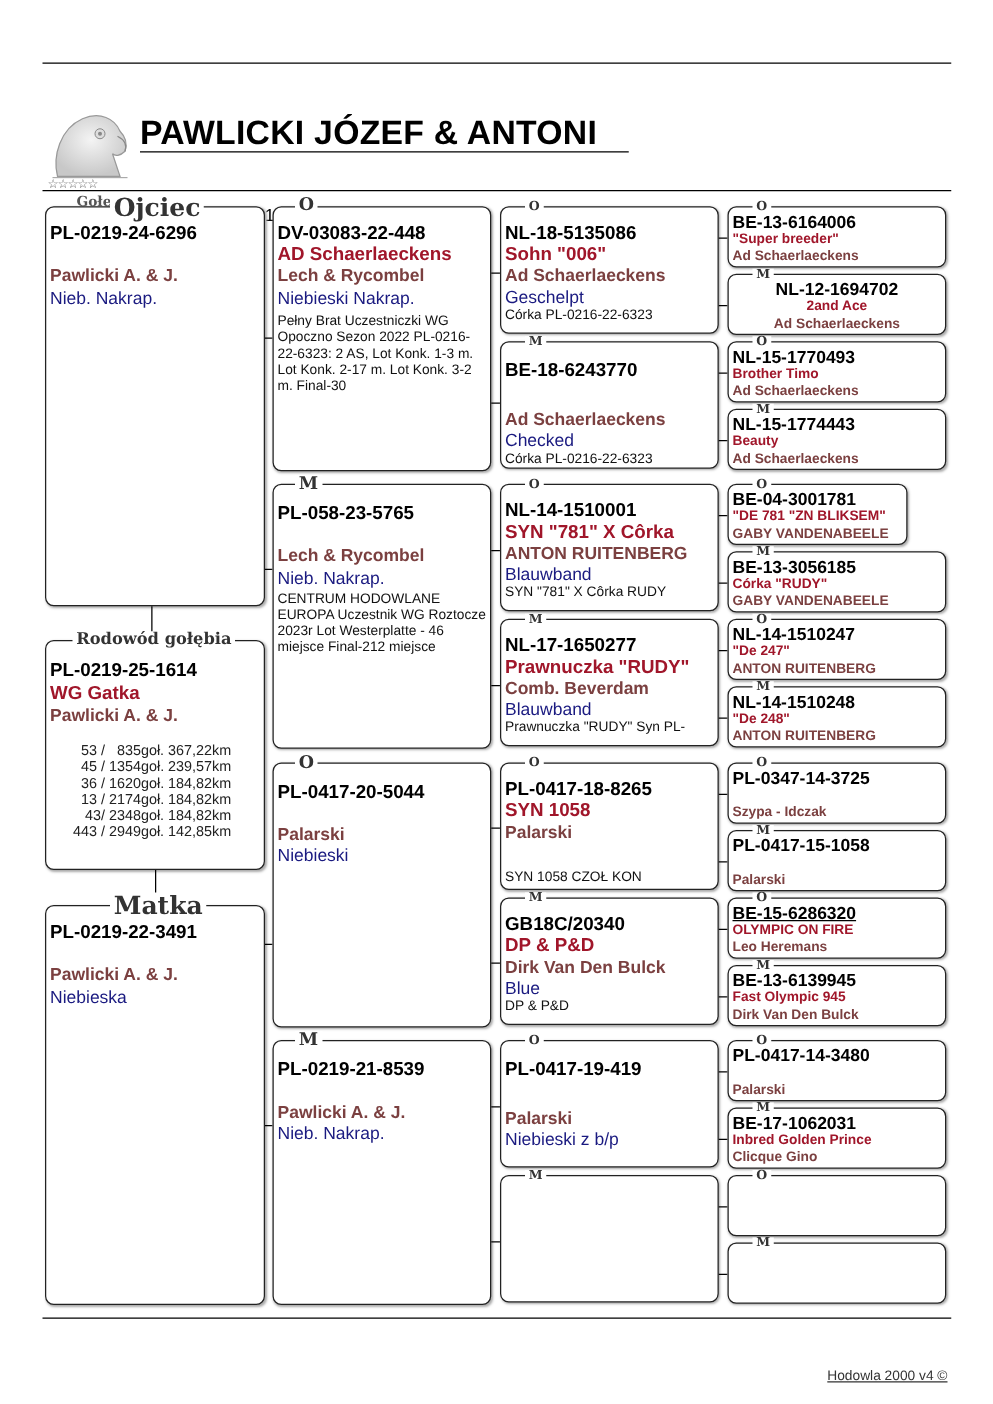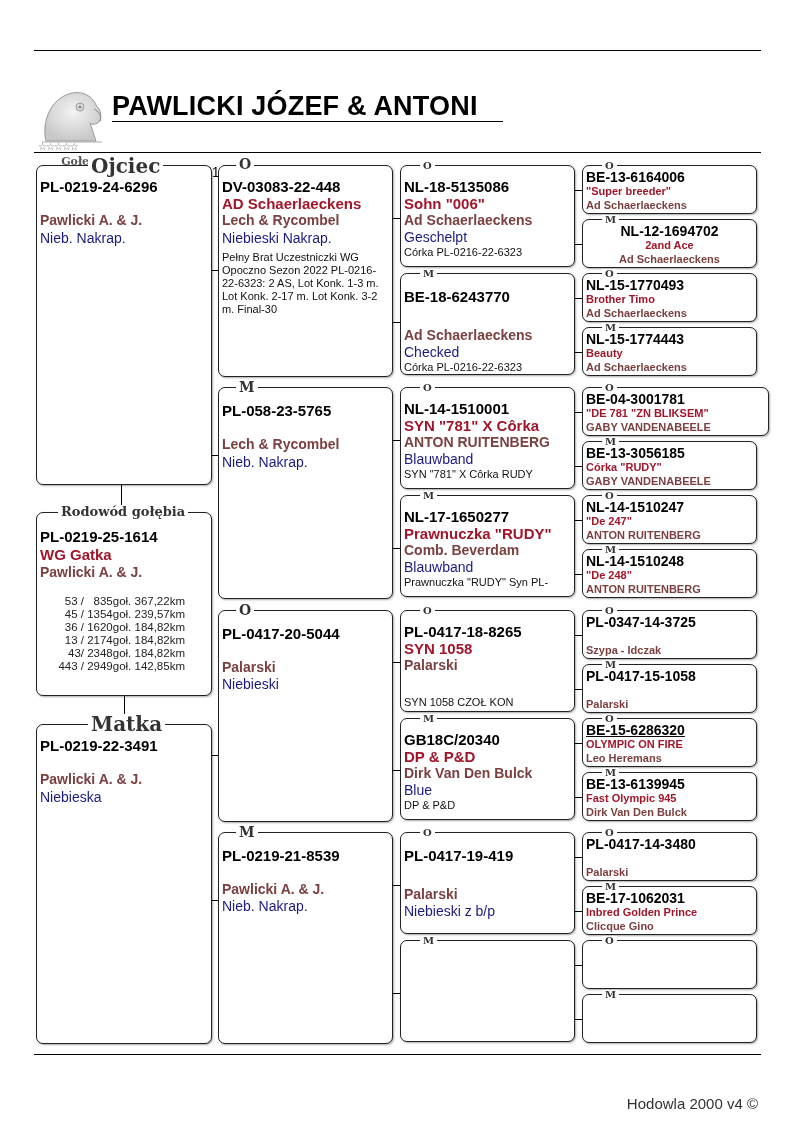--- a/index.html
+++ b/index.html
@@ -38,21 +38,21 @@
   .c3 .ring { font-size:15px; }
   .c3 .name { font-size:15px; }
   .c3 .breeder { font-size:14px; }
   .c3 .color { font-size:14px; }
   .c4 .ring { font-size:14px; line-height:15px; }
   .c4 .name { font-size:11px; line-height:13px; }
   .c4 .breeder { font-size:11px; line-height:14px; }
 
   .results { font-size:11.5px; color:#222; line-height:13px; }
   .results div { white-space:pre; text-align:right; width:145px; }
-  .footer { right:36px; top:1060px; font-size:15px; color:#333; }
+  .footer { right:36px; top:1060px; font-size:11px; color:#333;text-decoration:underline; }
 </style>
 </head>
 <body>
 
 <div class="hline" style="left:34px; top:50px; width:727px;"></div>
 
 <div class="abs logo">
   <svg width="72" height="56" viewBox="0 0 72 56" style="position:absolute;left:0;top:0;">
     <defs>
       <radialGradient id="pg" cx="50%" cy="40%" r="60%">
@@ -122,20 +122,21 @@
   <div class="color" style="margin-top:2px;">Niebieski Nakrap.</div>
   <div class="note" style="margin-top:5px;">Pełny Brat Uczestniczki WG Opoczno Sezon 2022 PL-0216-22-6323: 2 AS, Lot Konk. 1-3 m. Lot Konk. 2-17 m. Lot Konk. 3-2 m. Final-30</div>
 </div>
 <div class="legend sm" style="left:236px; top:157px;">O</div>
 
 <div class="box c2" style="left:218px; top:387px; width:175px; height:212px;">
   <div class="ring" style="margin-top:14px;">PL-058-23-5765</div>
   <div class="name" style="height:17px;"></div>
   <div class="breeder">Lech &amp; Rycombel</div>
   <div class="color" style="margin-top:2px;">Nieb. Nakrap.</div>
+  <div class="note" style="margin-top:3px;">CENTRUM HODOWLANE EUROPA Uczestnik WG Roztocze 2023r Lot Westerplatte - 46 miejsce Final-212 miejsce</div>
 </div>
 <div class="legend sm" style="left:236px; top:380px;">M</div>
 
 <div class="box c2" style="left:218px; top:610px; width:175px; height:212px;">
   <div class="ring" style="margin-top:14px;">PL-0417-20-5044</div>
   <div class="name" style="height:17px;"></div>
   <div class="breeder">Palarski</div>
   <div class="color" style="margin-top:1px;">Niebieski</div>
 </div>
 <div class="legend sm" style="left:236px; top:603px;">O</div>
@@ -260,21 +261,21 @@
 </div>
 <div class="legend xs" style="left:602px; top:269px;">O</div>
 
 <div class="box c4" style="left:582px; top:327px; width:175px; height:49px;">
   <div class="ring" style="margin-top:4px;">NL-15-1774443</div>
   <div class="name">Beauty</div>
   <div class="breeder">Ad Schaerlaeckens</div>
 </div>
 <div class="legend xs" style="left:602px; top:323px;">M</div>
 
-<div class="box c4" style="left:582px; top:387px; width:187px; height:49px;">
+<div class="box c4" style="left:582px; top:387px; width:144px; height:49px;">
   <div class="ring" style="margin-top:4px;">BE-04-3001781</div>
   <div class="name">"DE 781 "ZN BLIKSEM"</div>
   <div class="breeder">GABY VANDENABEELE</div>
 </div>
 <div class="legend xs" style="left:602px; top:383px;">O</div>
 
 <div class="box c4" style="left:582px; top:441px; width:175px; height:49px;">
   <div class="ring" style="margin-top:4px;">BE-13-3056185</div>
   <div class="name">Córka "RUDY"</div>
   <div class="breeder">GABY VANDENABEELE</div>

